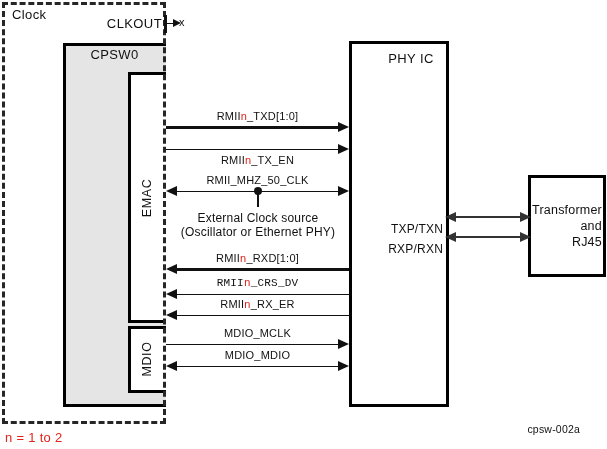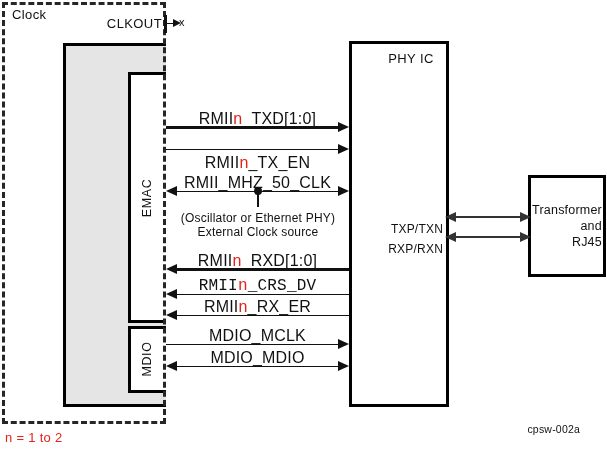--- a/index.html
+++ b/index.html
@@ -31,21 +31,21 @@
 
   
   #clk-bar{position:absolute;left:164px;top:15px;width:3px;height:18px;background:#111;z-index:6;}
   #clk-line{position:absolute;left:167px;top:23px;width:8px;height:1px;background:#111;z-index:6;}
   #clk-arr{position:absolute;left:173px;top:19px;width:0;height:0;z-index:6;
            border-top:4px solid transparent;border-bottom:4px solid transparent;border-left:8px solid #111;}
   #clk-x{position:absolute;left:179px;top:16px;font-size:11px;z-index:6;}
 
   
   .hline{position:absolute;background:#111;z-index:3;}
-  .sig-label{position:absolute;text-align:center;font-size:16px;letter-spacing:.2px;
+  .sig-label{position:absolute;text-align:center;font-size:11px;letter-spacing:.2px;
              white-space:nowrap;z-index:5;}
   .accent{color:var(--accent,#e2231a);}
   .arr-l,.arr-r{position:absolute;width:0;height:0;z-index:3;}
   .arr-l{border-top:5px solid transparent;border-bottom:5px solid transparent;border-right:11px solid #111;}
   .arr-r{border-top:5px solid transparent;border-bottom:5px solid transparent;border-left:11px solid #111;}
   .dot{position:absolute;width:8px;height:8px;border-radius:50%;background:#111;z-index:3;}
   .link-line{position:absolute;height:2px;background:#333;z-index:3;}
   .larr-l,.larr-r{position:absolute;width:0;height:0;z-index:3;}
   .larr-l{border-top:5px solid transparent;border-bottom:5px solid transparent;border-right:11px solid #333;}
   .larr-r{border-top:5px solid transparent;border-bottom:5px solid transparent;border-left:11px solid #333;}
@@ -60,20 +60,21 @@
             color:var(--accent,#e2231a);z-index:5;}
   #figure-id{position:absolute;left:488px;top:423px;width:92px;text-align:right;
              font-size:10.5px;letter-spacing:.2px;z-index:5;}
 </style>
 </head>
 <body>
 
 <div class="stage">
 
   <div class="block" id="cpsw-box"></div>
+  <div class="lbl" id="cpsw-label">CPSW0</div>
 
   <div class="block" id="emac-box"></div>
   <div class="vlabel" style="left:147px;top:198px;">EMAC</div>
 
   <div class="block" id="mdio-box"></div>
   <div class="vlabel" style="left:147px;top:359px;">MDIO</div>
 
   <div id="device-box"></div>
   <div class="lbl" id="device-label">Clock</div>
 
@@ -88,22 +89,22 @@
 
   <div class="solidbox" id="xfmr-box">
     <div id="xfmr-text">
       <div>Transformer</div>
       <div>and</div>
       <div>RJ45</div>
     </div>
   </div>
 
   <div id="clock-note">
+    <div>External Clock source</div>
     <div>(Oscillator or Ethernet PHY)</div>
-    <div>External Clock source</div>
   </div>
 
   <div id="signals">
       <div class="sig-label" style="left: 166px; width: 183px; top: 110px;"><span>RMII</span><span class="accent">n</span><span>_TXD[1:0]</span></div>
       <div class="hline" style="left: 166px; width: 174px; top: 126px; height: 3px;"></div>
       <div class="arr-r" style="left: 338px; top: 122px;"></div>
       <div class="sig-label" style="left: 166px; width: 183px; top: 145px; margin-top: 9px;"><span>RMII</span><span class="accent">n</span><span>_TX_EN</span></div>
       <div class="hline" style="left: 166px; width: 174px; top: 149px; height: 1px;"></div>
       <div class="arr-r" style="left: 338px; top: 144px;"></div>
       <div class="sig-label" style="left: 166px; width: 183px; top: 174px;"><span>RMII_MHZ_50_CLK</span><span class="accent"></span><span></span></div>

